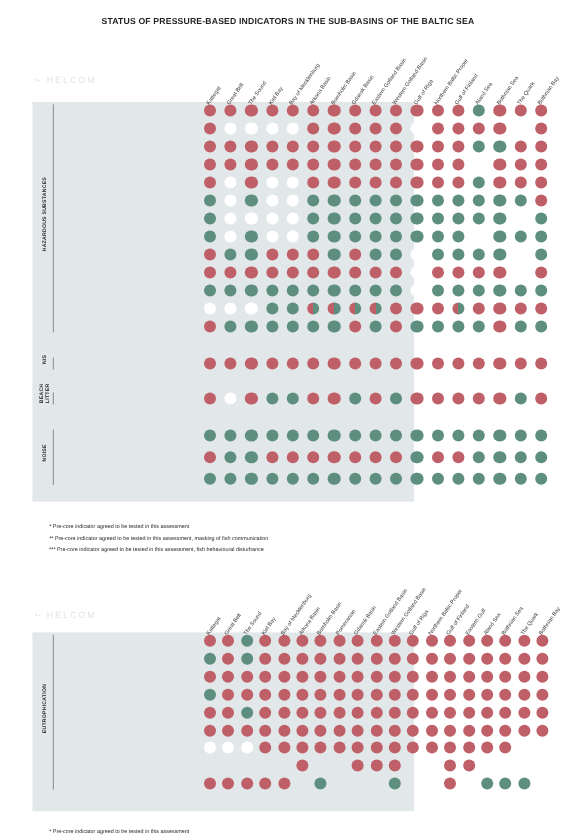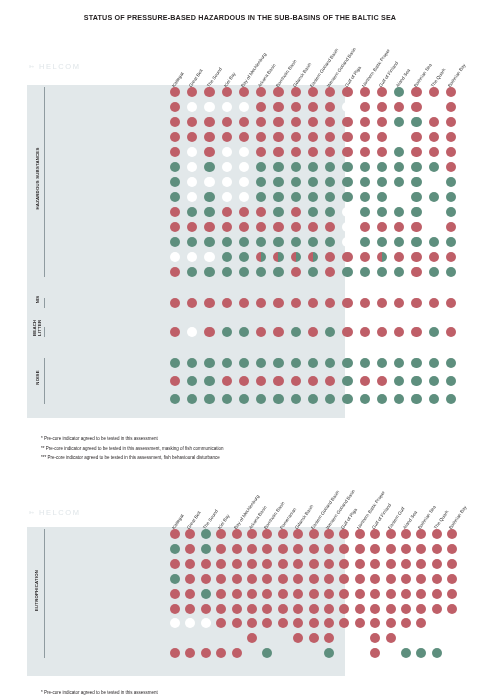--- a/index.html
+++ b/index.html
@@ -27,21 +27,21 @@
   .grp{position:absolute;}
   .grp .bar{position:absolute;left:0;top:0;width:1px;background:#8f9ba0;}
   .grp .txt{position:absolute;font-size:4.3px;font-weight:bold;letter-spacing:.2px;
     white-space:pre;text-align:center;color:#231f20;line-height:1.15;
     transform-origin:center center;transform:rotate(-90deg);}
   .note{position:absolute;font-size:4.5px;color:#231f20;white-space:nowrap;}
 </style>
 </head>
 <body>
 
-<div class="title">STATUS OF PRESSURE-BASED HAZARDOUS IN THE SUB-BASINS OF THE BALTIC SEA</div>
+<div class="title">STATUS OF PRESSURE-BASED INDICATORS IN THE SUB-BASINS OF THE BALTIC SEA</div>
 
 <div id="chart-top" class="panel">
     <div class="logo" style="left: 28px; top: 62px;"><span class="mark">➳</span><span>HELCOM</span></div>
     <div class="plot" style="left: 27px; top: 85px; width: 318px; height: 333px;"></div>
     <div class="colhead" style="left: 175px; top: 83px;">Kattegat</div>
     <div class="colhead" style="left: 192.25px; top: 83px;">Great Belt</div>
     <div class="colhead" style="left: 209.5px; top: 83px;">The Sound</div>
     <div class="colhead" style="left: 226.75px; top: 83px;">Kiel Bay</div>
     <div class="colhead" style="left: 244px; top: 83px;">Bay of Mecklenburg</div>
     <div class="colhead" style="left: 261.25px; top: 83px;">Arkona Basin</div>

